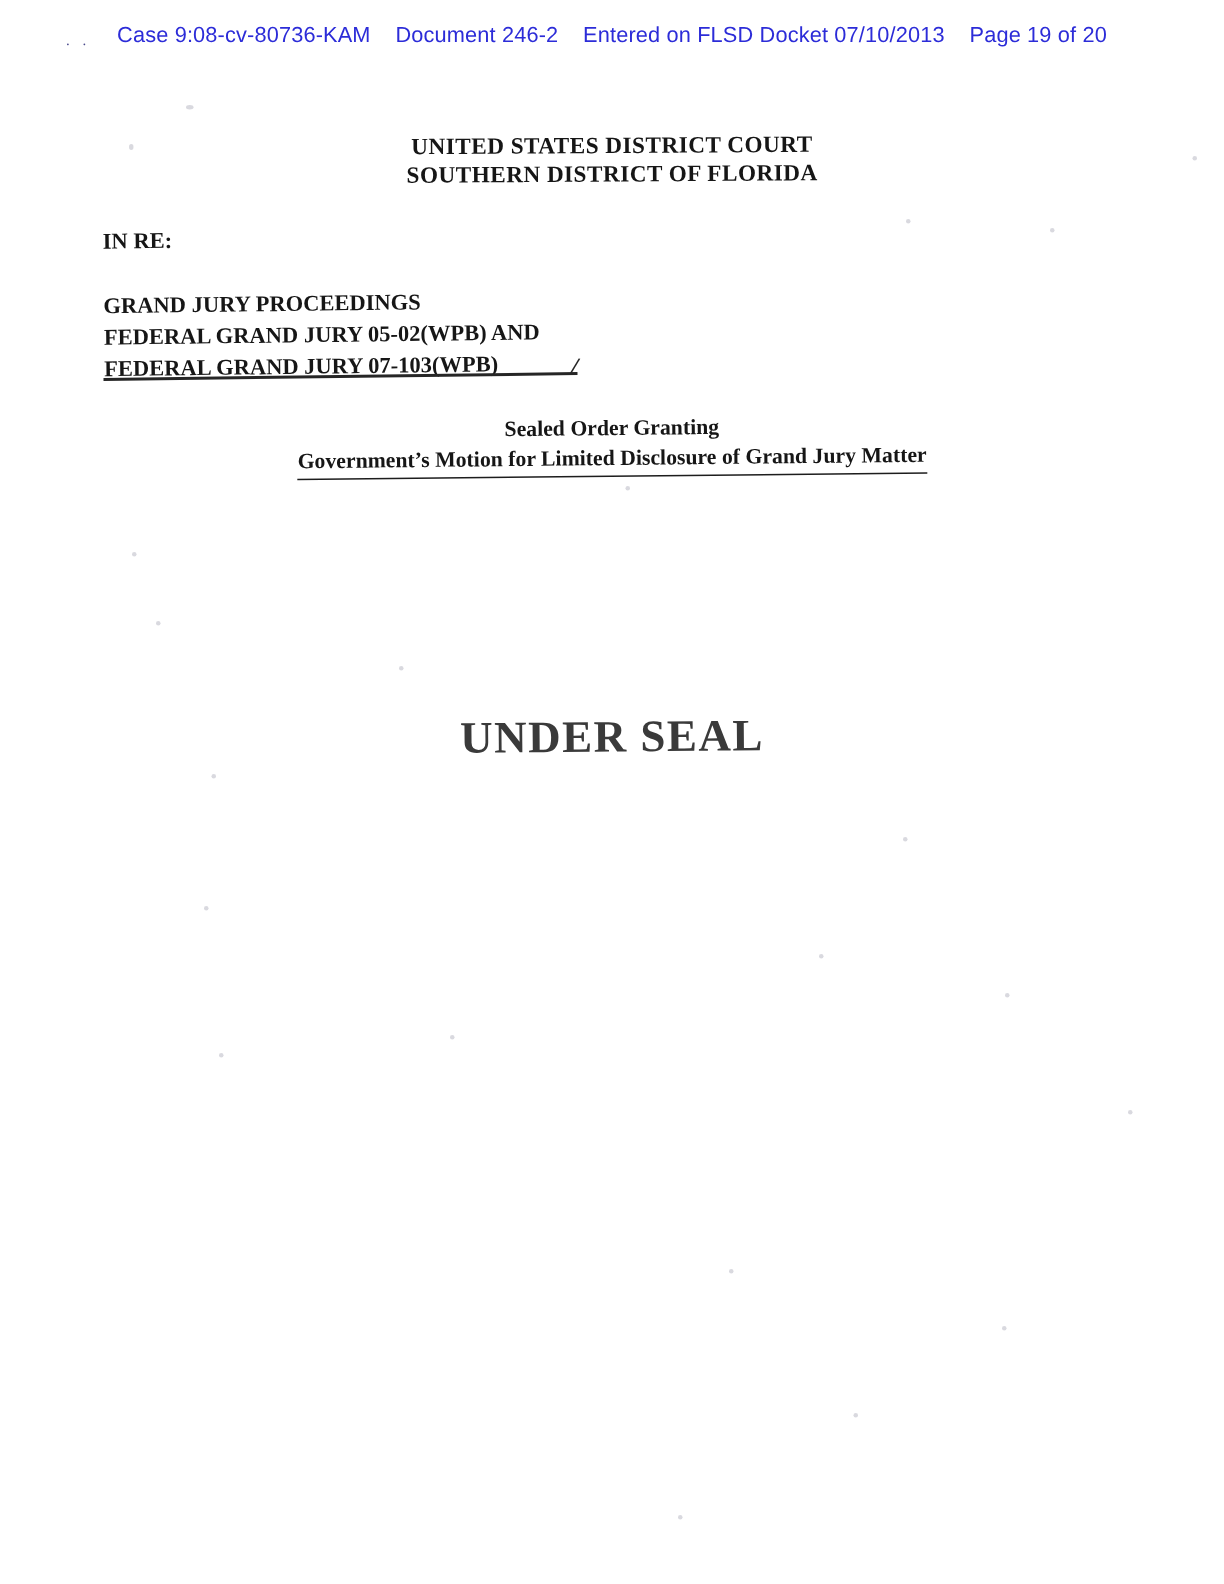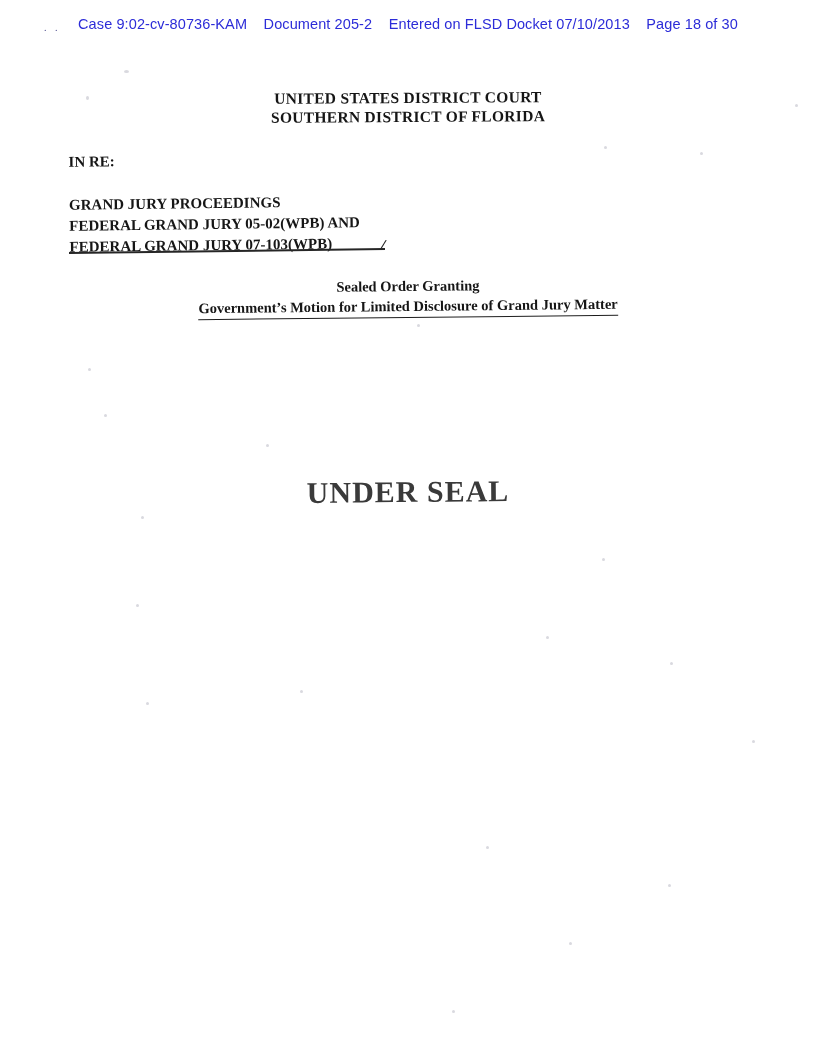--- a/index.html
+++ b/index.html
@@ -156,27 +156,27 @@
     border-radius: 50%;
     opacity: 0.55;
   }
 </style>
 </head>
 <body>
 
 <div class="ecf-dots">. .</div>
 
 <div class="ecf-header">
-  <span class="seg">Case 9:02-cv-80736-KAM</span>
+  <span class="seg">Case 9:08-cv-80736-KAM</span>
   &nbsp;&nbsp;
-  <span class="seg">Document 205-2</span>
+  <span class="seg">Document 246-2</span>
   &nbsp;&nbsp;
   <span class="seg">Entered on FLSD Docket 07/10/2013</span>
   &nbsp;&nbsp;
-  <span class="seg">Page 18 of 30</span>
+  <span class="seg">Page 19 of 20</span>
 </div>
 
 <div class="page">
 
   <div class="court-title">
     <span>UNITED STATES DISTRICT COURT</span>
     <span class="line2">SOUTHERN DISTRICT OF FLORIDA</span>
   </div>
 
   <div class="caption">

